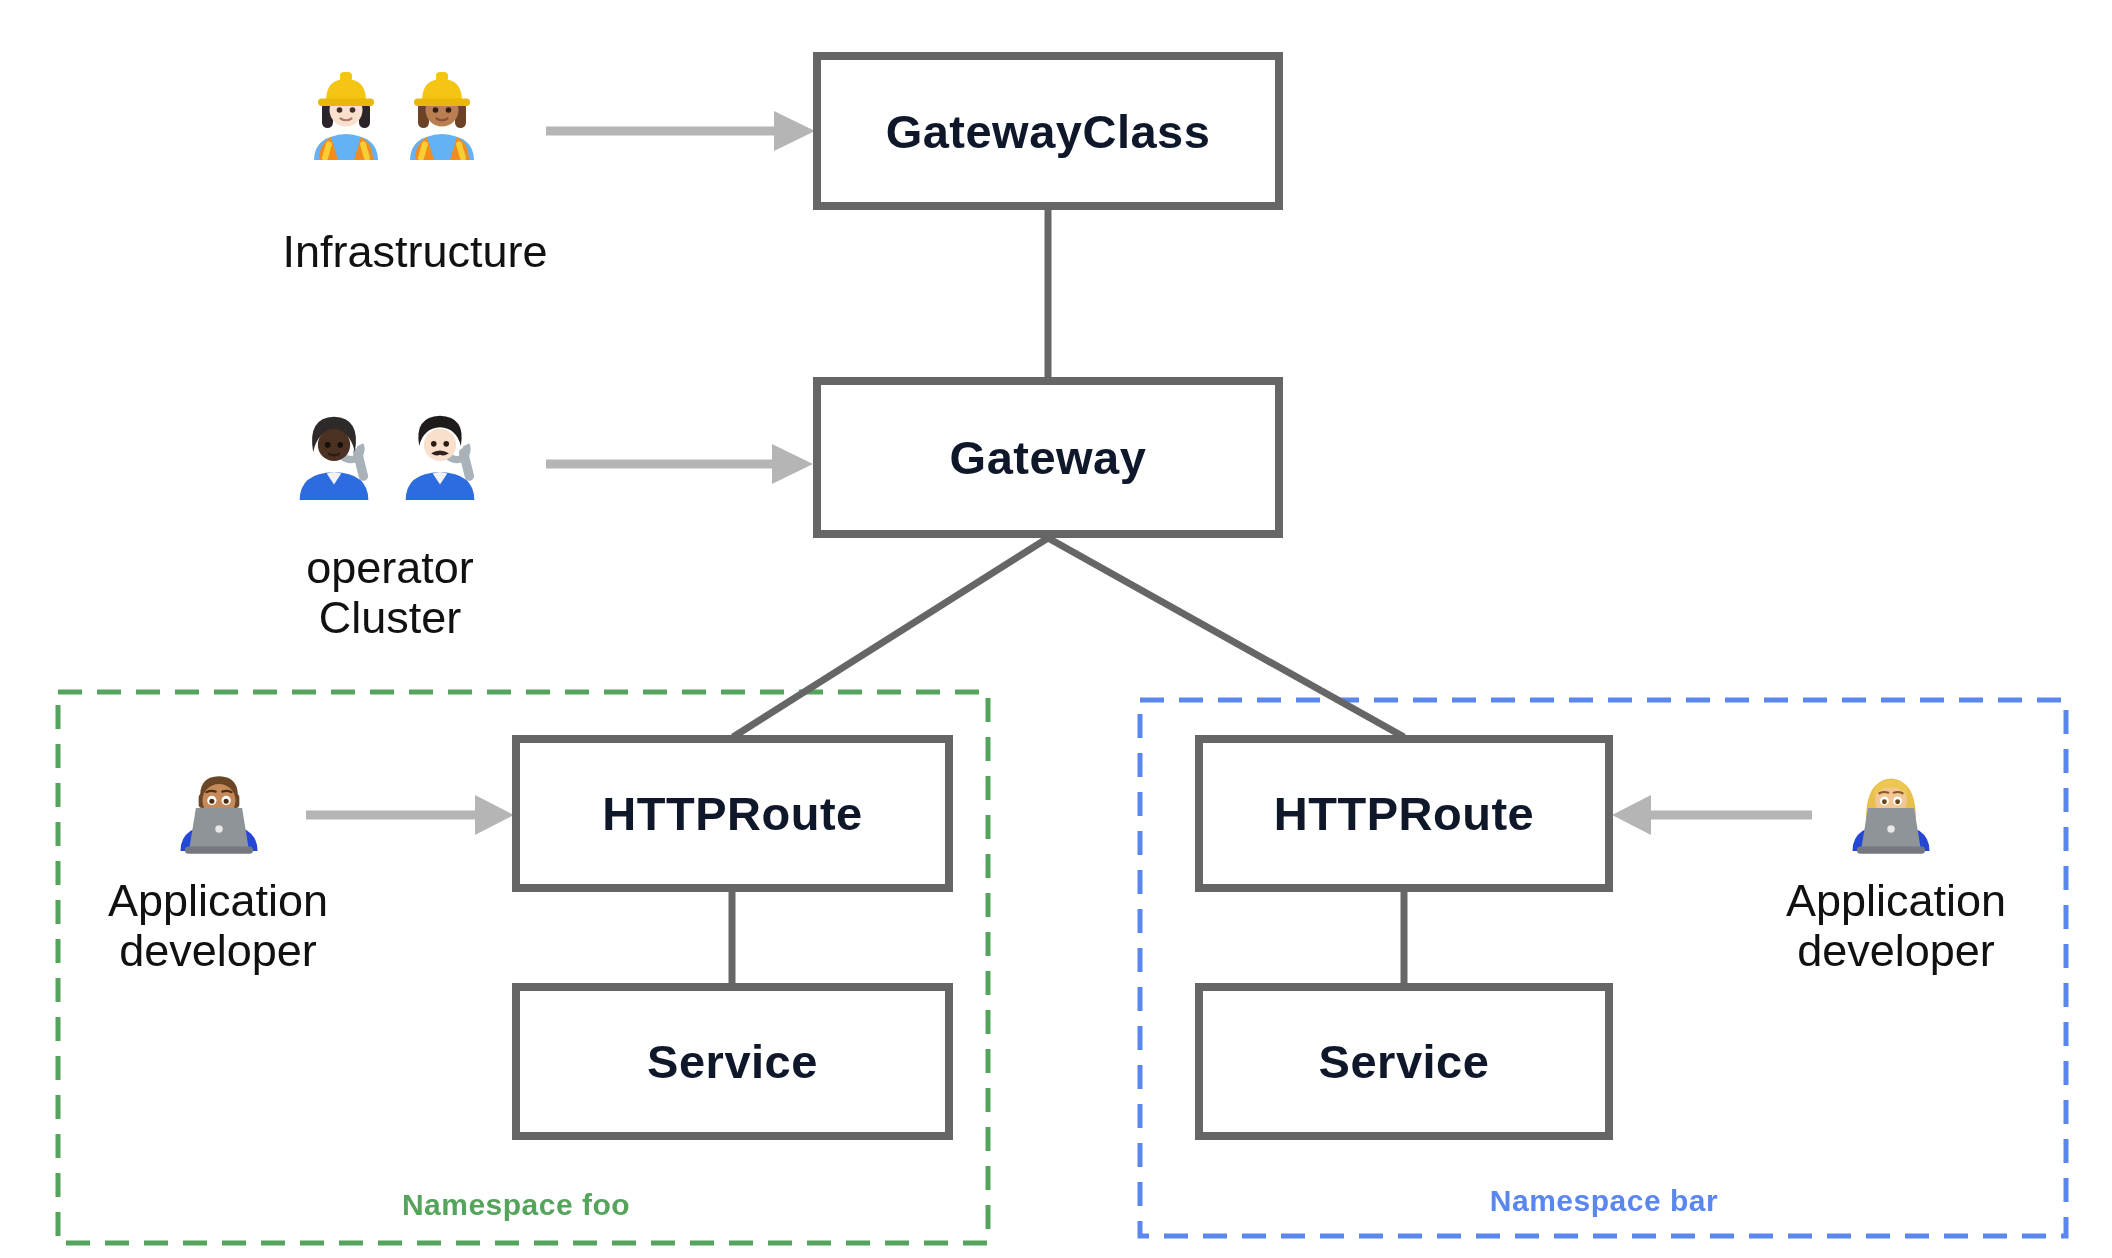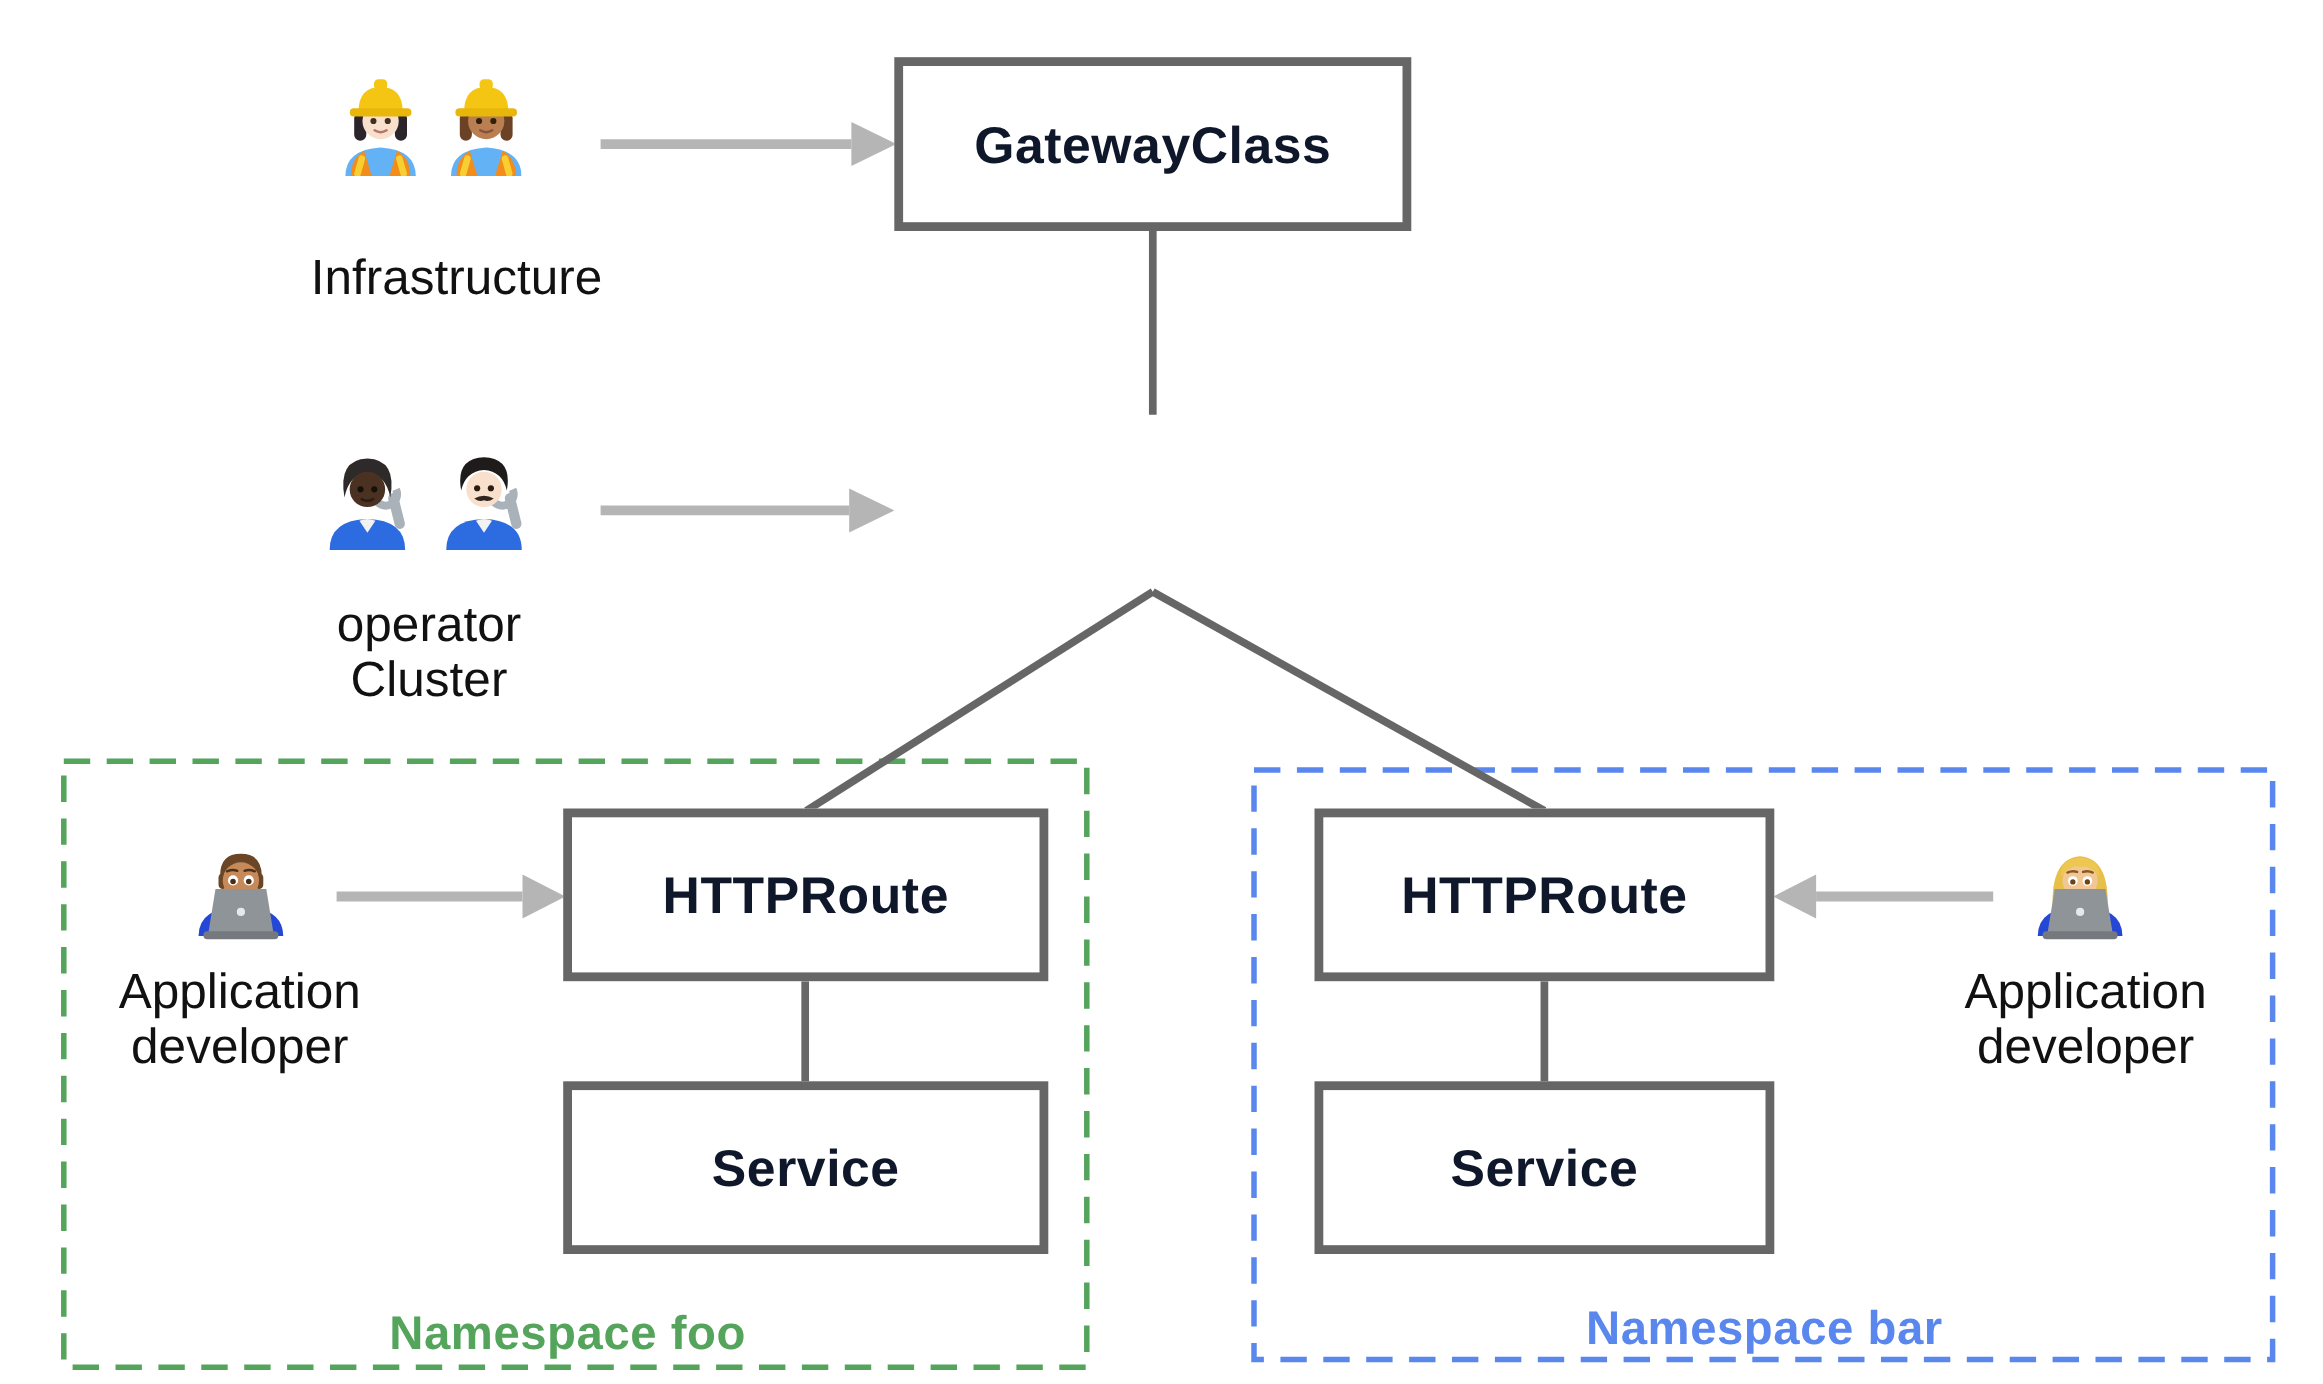--- a/index.html
+++ b/index.html
@@ -22,21 +22,21 @@
   .persona-label{
     position:absolute;z-index:2;width:360px;text-align:center;
     font-size:45px;line-height:50px;color:#111111;font-weight:400;
   }
   .label-infra{left:235px;top:227px;}
   .label-cluster{left:210px;top:543px;}
   .label-dev-foo{left:38px;top:876px;}
   .label-dev-bar{left:1716px;top:876px;}
   .ns-label{
     position:absolute;z-index:2;width:500px;text-align:center;
-    font-size:43px;font-weight:bold;letter-spacing:.5px;
+    font-size:30px;font-weight:bold;letter-spacing:.5px;
   }
   .ns-label-foo{left:266px;top:1188px;color:#55a45c;}
   .ns-label-bar{left:1354px;top:1184px;color:#5a87ee;}
   .icon{position:absolute;z-index:2;}
   .icon svg{display:block;width:100%;height:100%;}
   .icon-worker-1{left:296px;top:60px;width:100px;height:100px;}
   .icon-worker-2{left:392px;top:60px;width:100px;height:100px;}
   .icon-mech-1{left:282px;top:396px;width:104px;height:104px;}
   .icon-mech-2{left:388px;top:396px;width:104px;height:104px;}
   .icon-dev-foo{left:164px;top:752px;width:110px;height:110px;}
@@ -71,20 +71,23 @@
       <polygon points="475,795 475,835 514,815" fill="#b5b5b5"></polygon>
     </g>
     <g>
       <line x1="1812" y1="815" x2="1651" y2="815" stroke="#b5b5b5" stroke-width="9"></line>
       <polygon points="1651,795 1651,835 1612,815" fill="#b5b5b5"></polygon>
     </g>
   </svg>
 
   <div class="node node-gatewayclass">
     <span>GatewayClass</span>
+  </div>
+  <div class="node node-gateway">
+    <span>Gateway</span>
   </div>
   <div class="node node-httproute-foo">
     <span>HTTPRoute</span>
   </div>
   <div class="node node-service-foo">
     <span>Service</span>
   </div>
   <div class="node node-httproute-bar">
     <span>HTTPRoute</span>
   </div>

